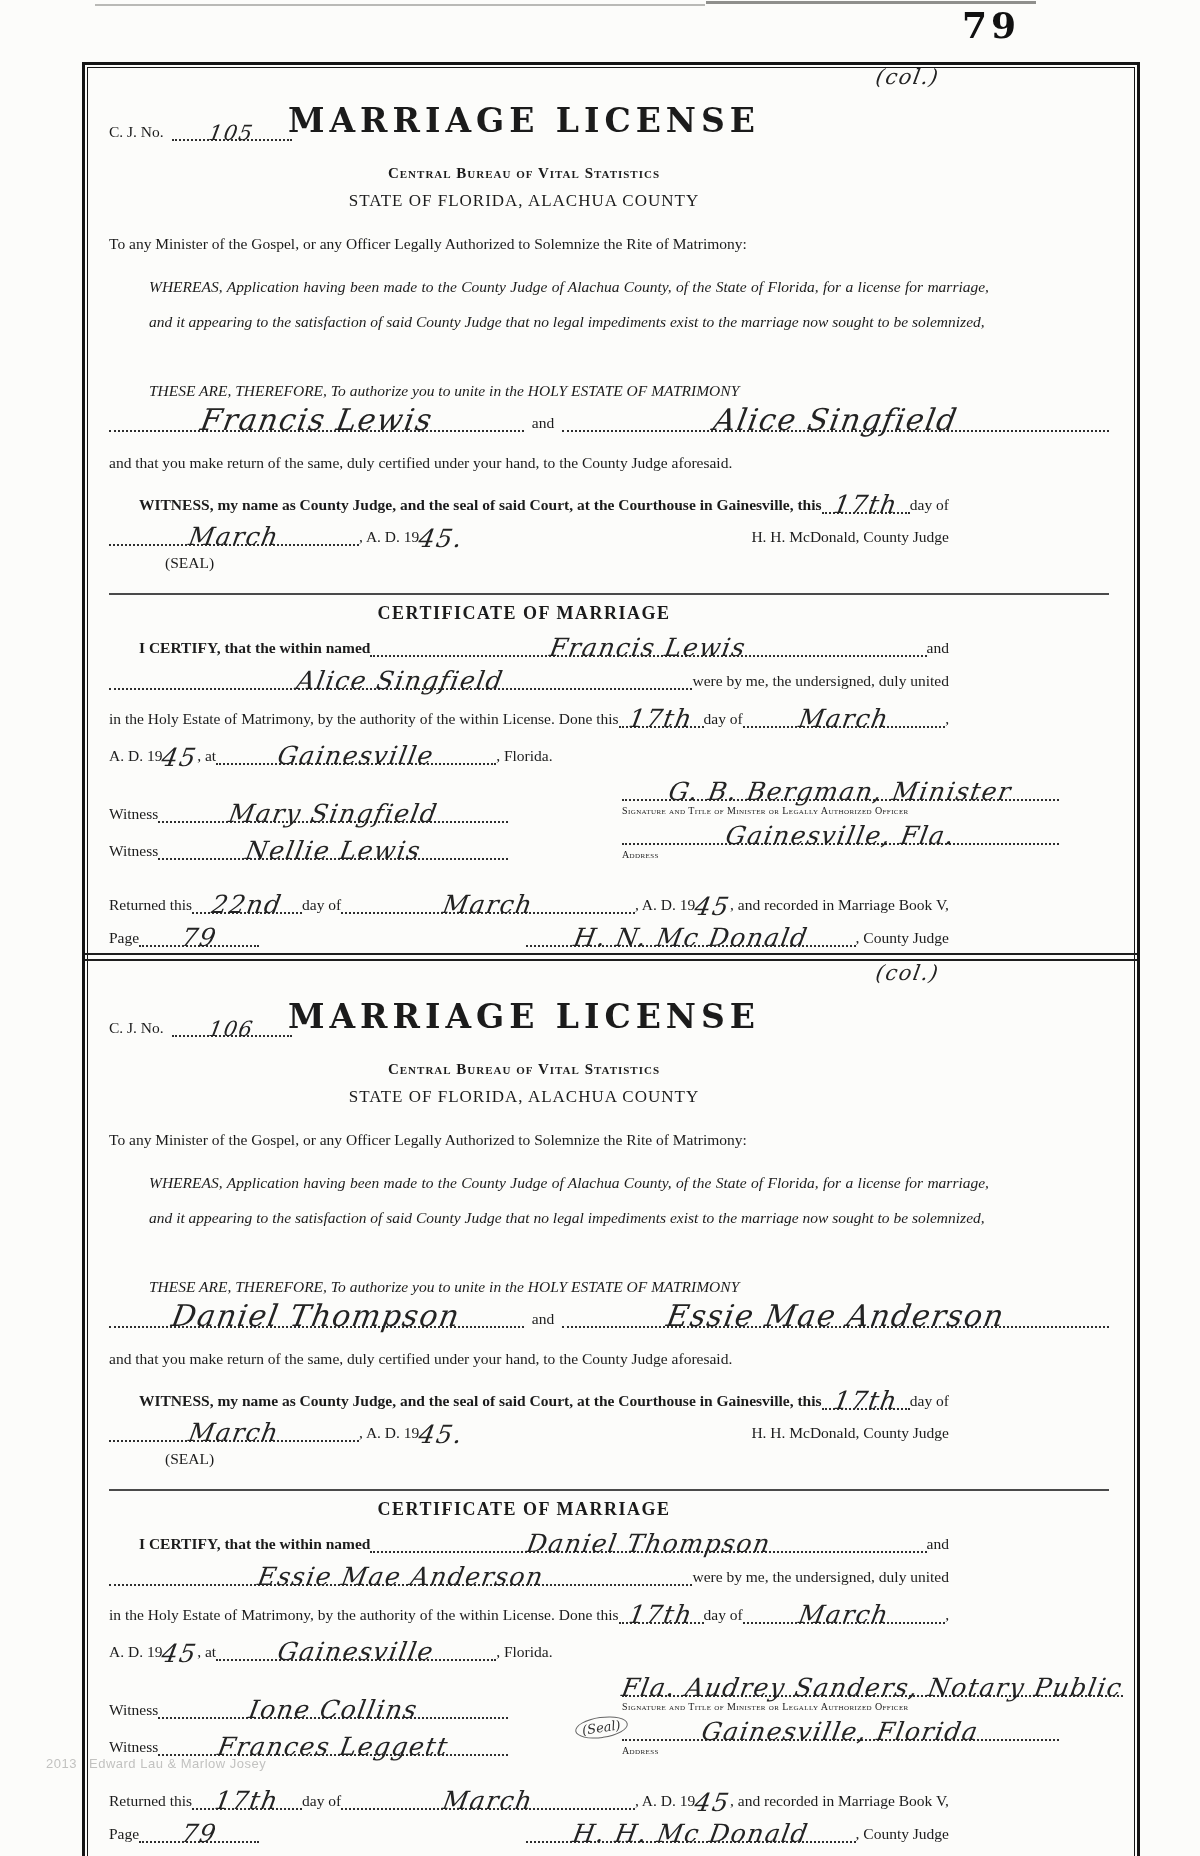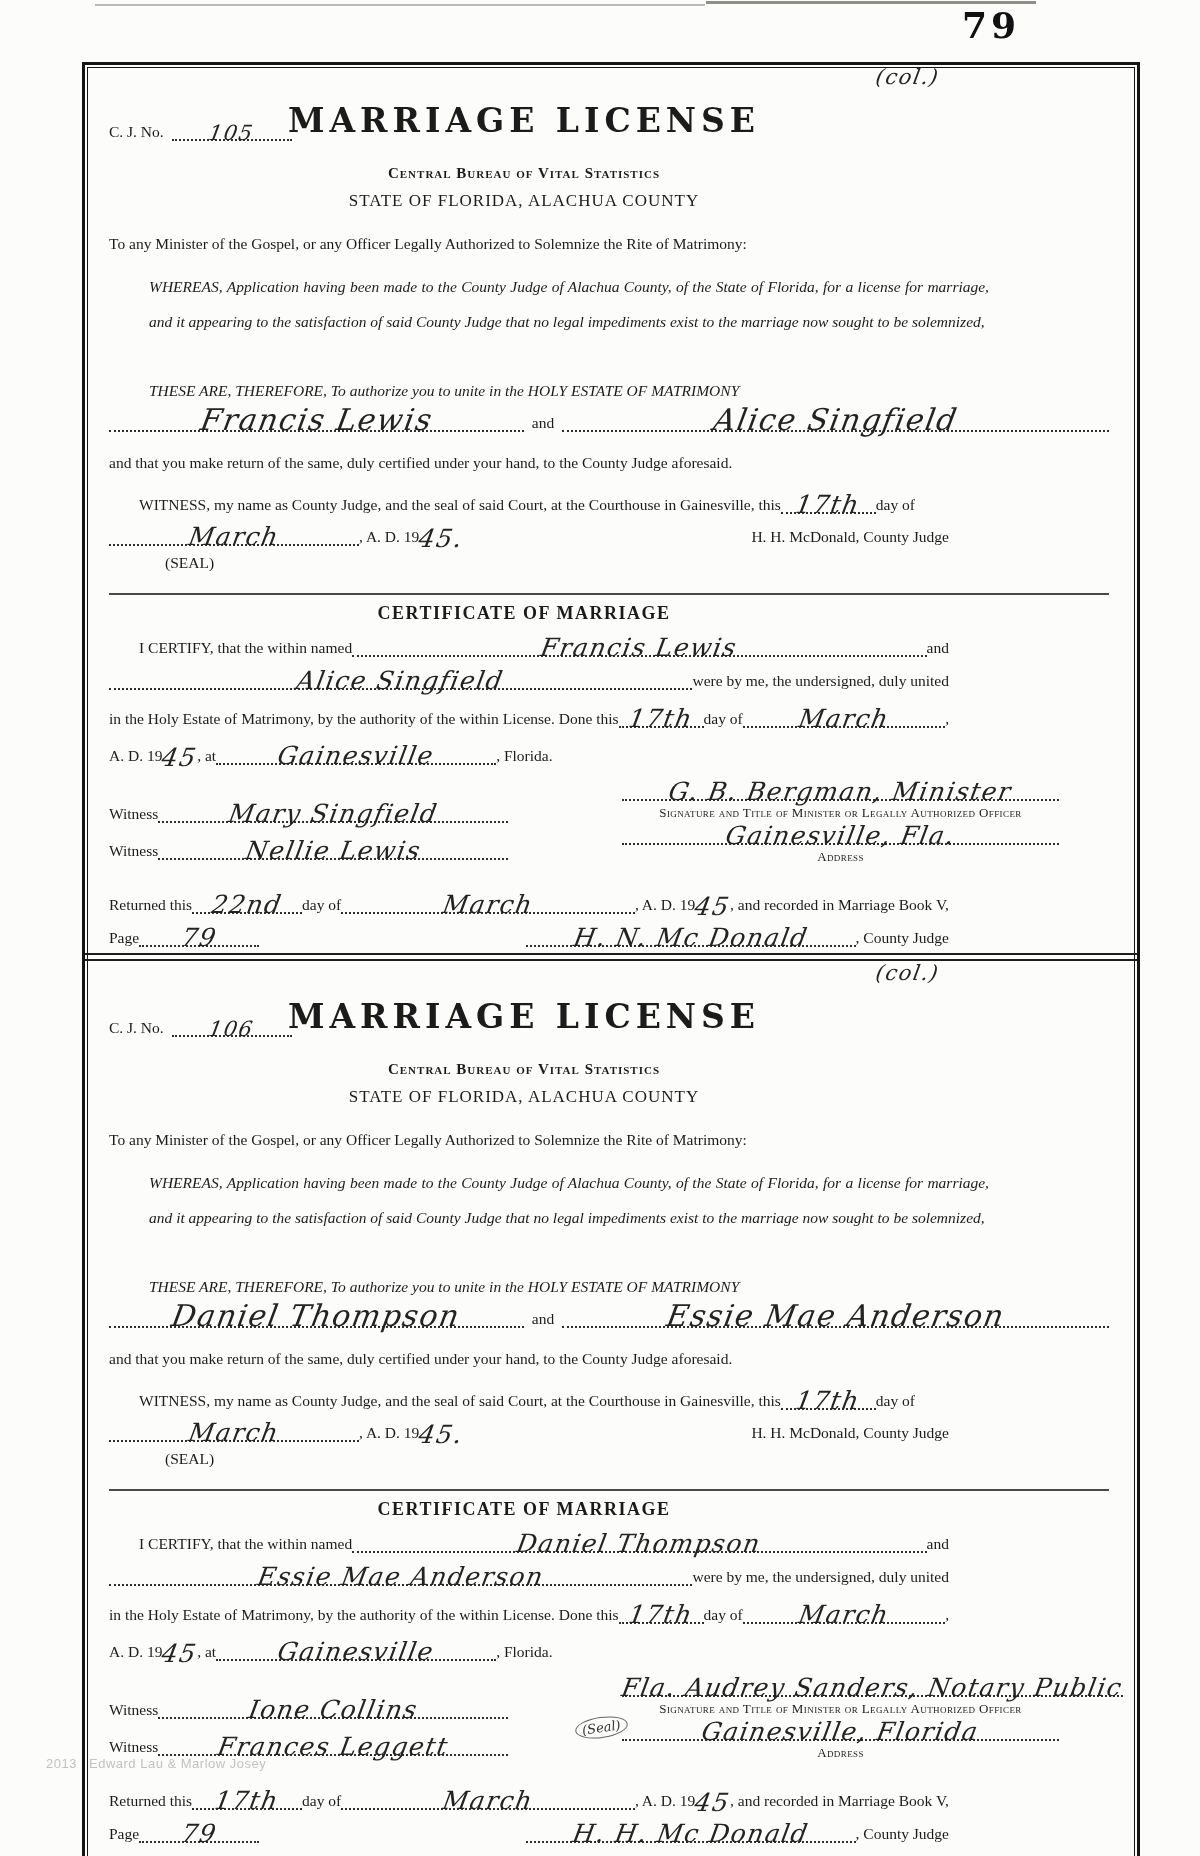--- a/index.html
+++ b/index.html
@@ -24,36 +24,36 @@
   .r{position:absolute;left:24px;width:1000px;display:flex;align-items:flex-end;
      white-space:nowrap;font-size:15.5px;}
   .w{width:840px;}
   .center{display:block;text-align:center;}
   .title{font-family:"DejaVu Serif",serif;font-weight:bold;font-size:33px;letter-spacing:5px;width:830px;}
   .subtitle{font-variant:small-caps;font-weight:bold;font-size:15px;letter-spacing:1px;width:830px;}
   .stateline{font-size:17px;letter-spacing:1px;width:830px;}
   .certtitle{font-weight:bold;font-size:18px;letter-spacing:1.5px;width:830px;}
   .para{display:block;width:840px;white-space:normal;text-align:justify;line-height:35px;}
   .ind40{padding-left:40px;font-style:italic;}
-  .ind30{padding-left:30px;}
+  .ind30{padding-left:30px;font-weight:bold;}
   .ind56{padding-left:56px;}
   
   .d{display:flex;justify-content:center;align-items:flex-end;border-bottom:2px dotted #2e2e2e;
      height:20px;overflow:visible;}
   .grow{flex:1 1 auto;}
   .sp{flex:1 1 auto;}
   .gap{display:inline-block;width:8px;}
   
   .hw{font-family:"DejaVu Serif",serif;font-style:italic;display:inline-block;
       transform:skewX(-10deg);letter-spacing:1.5px;color:#232323;line-height:1;
       margin-bottom:-5px;}
   .hw-lg{font-size:30px;}
   .hw-md{font-size:25px;}
   .hw-sm{font-size:21px;}
-  .caption{font-variant:small-caps;font-size:13px;letter-spacing:.4px;text-align:center;display:block;}
+  .caption{font-variant:small-caps;font-size:10px;letter-spacing:.4px;display:block;}
   .rule{position:absolute;left:24px;width:1000px;height:2px;background:#4a4a4a;}
   .sealscrib{position:absolute;font-family:"DejaVu Serif",serif;font-style:italic;font-size:13px;
              color:#333;border:1px solid #666;border-radius:50%;padding:2px 6px;transform:rotate(-8deg);}
 </style>
 </head>
 <body>
 
 <div class="scan">
   <div class="artifact a1"></div>
   <div class="artifact a2"></div>

